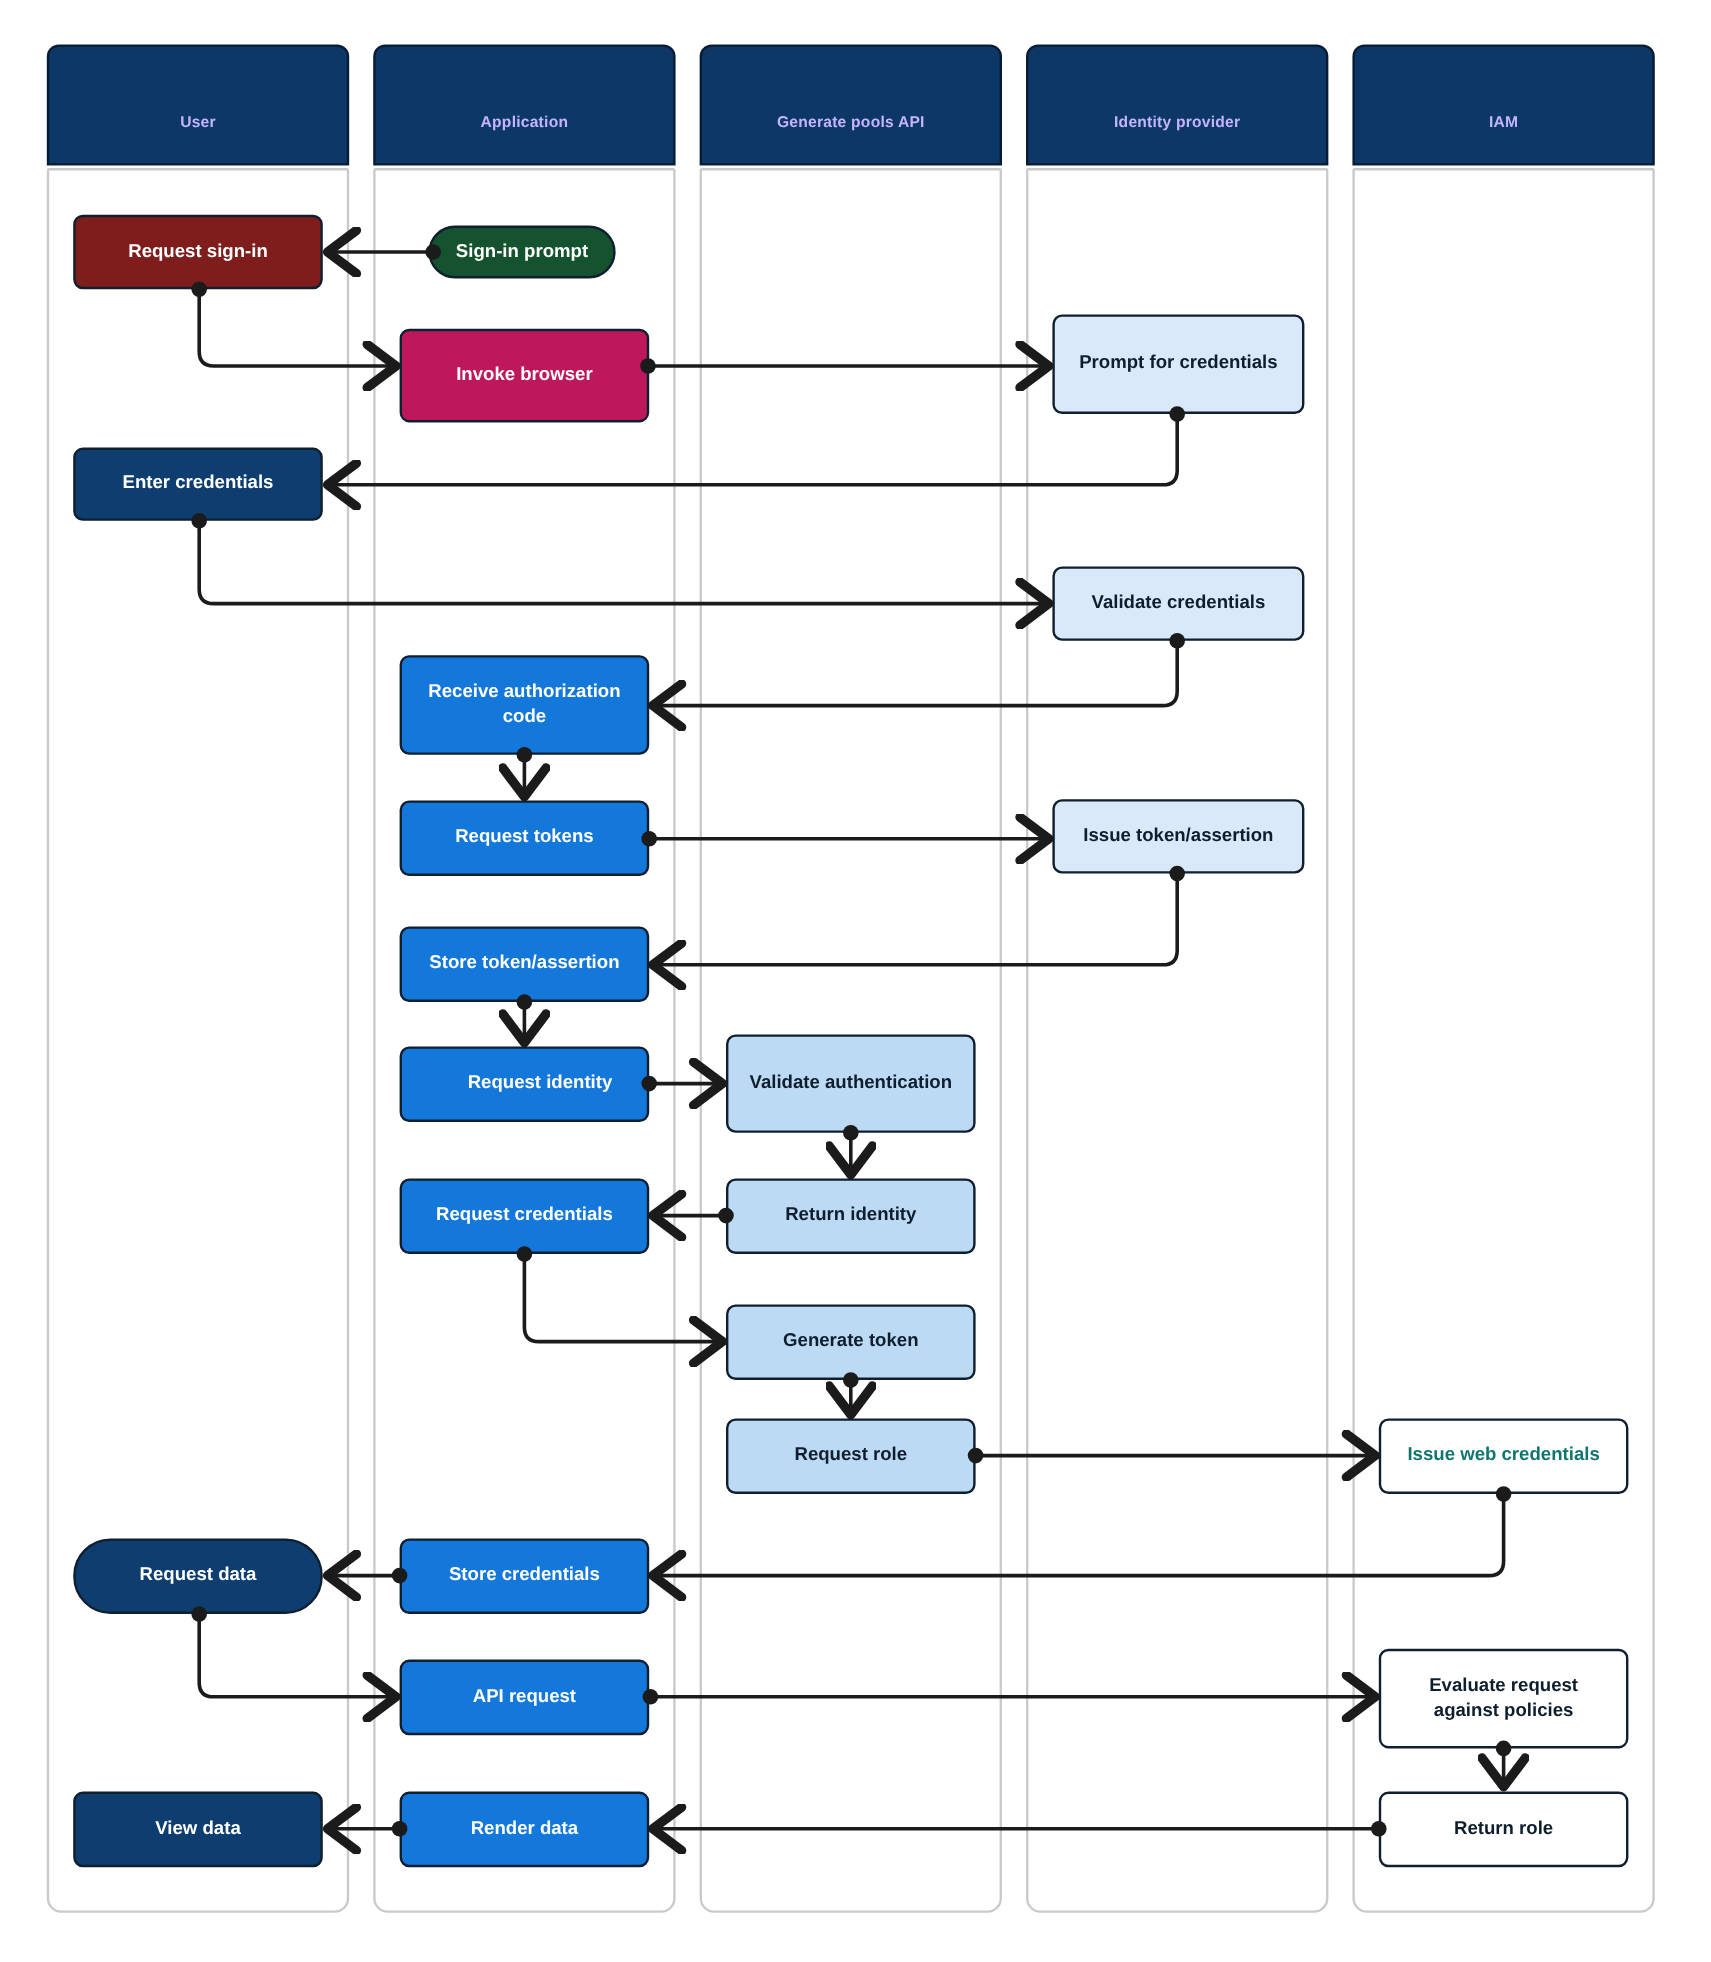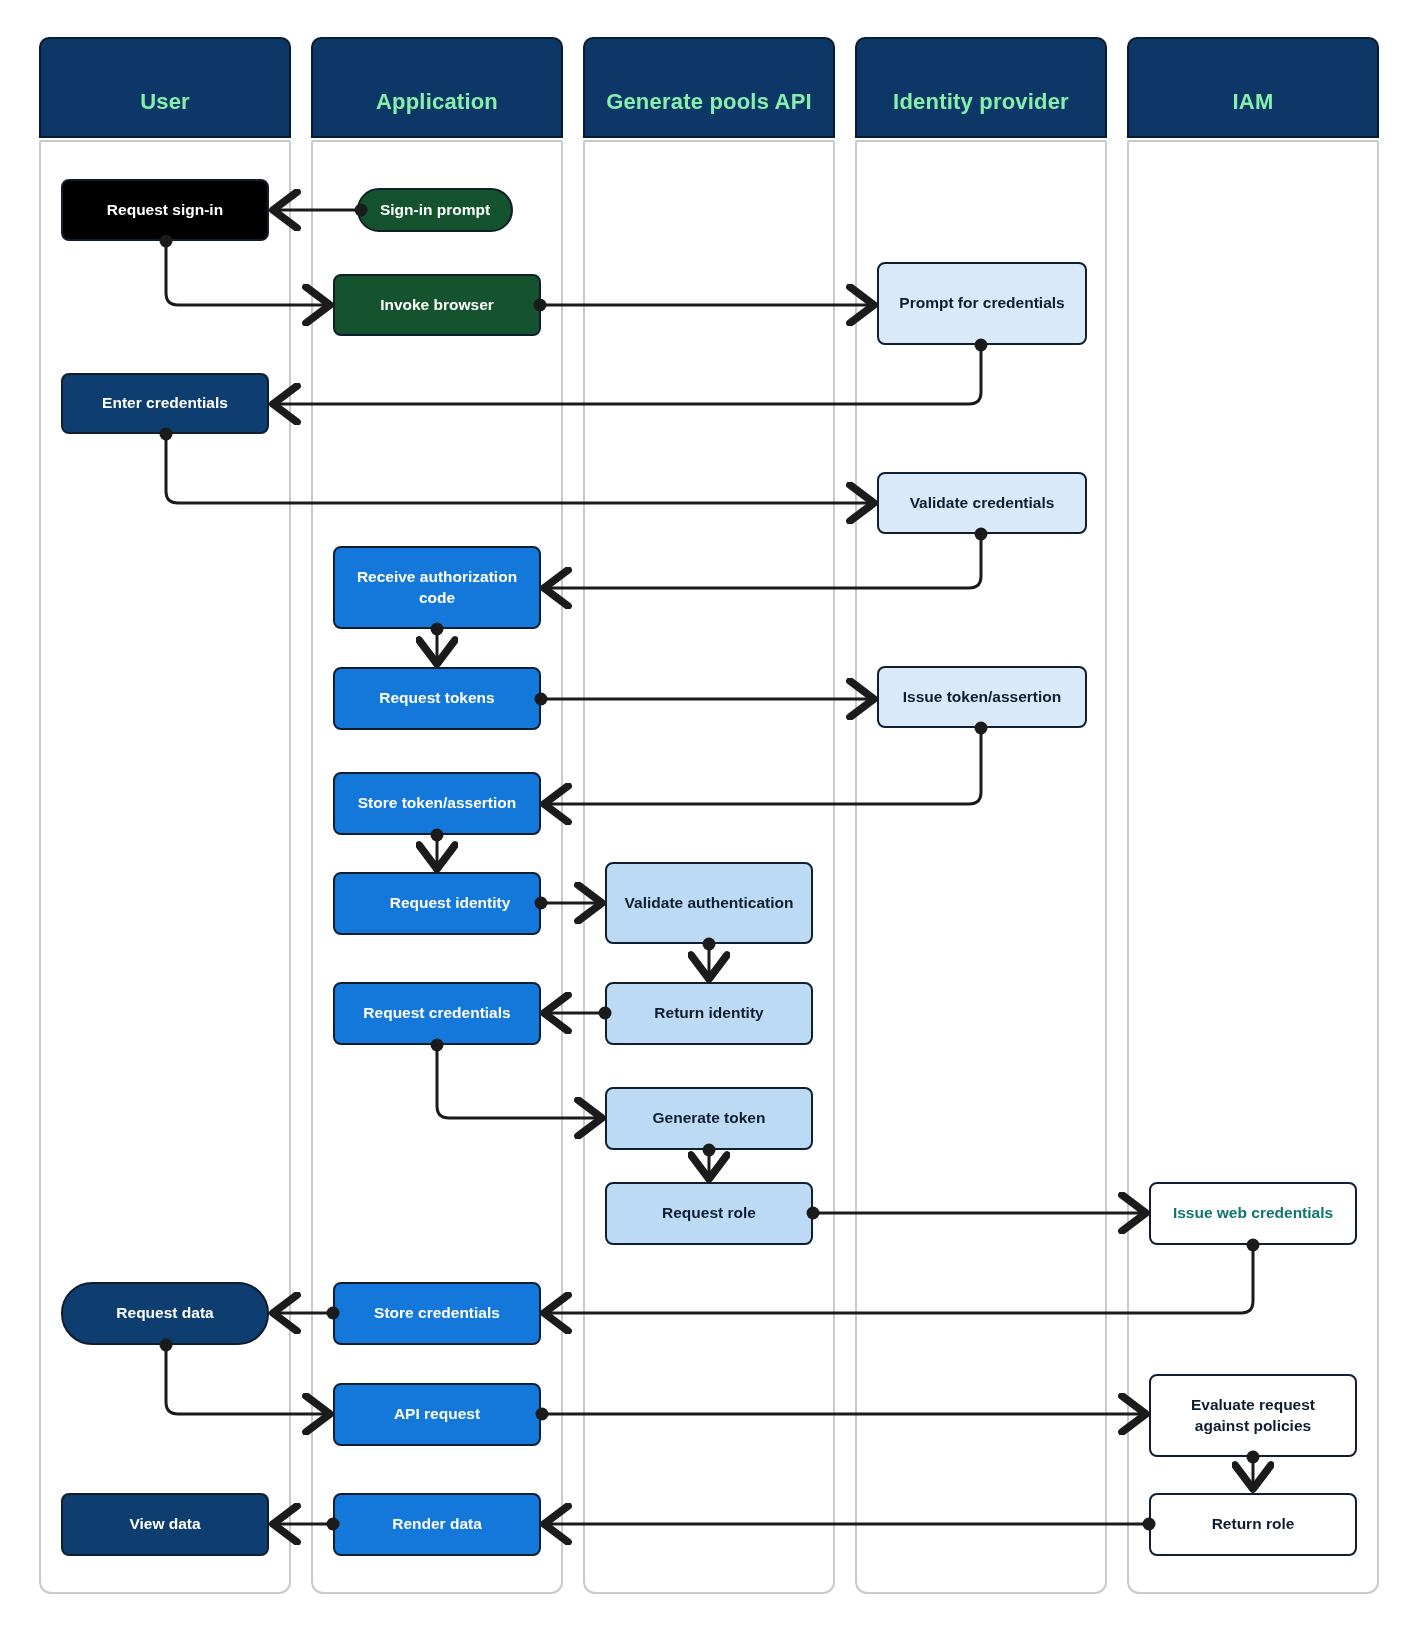--- a/index.html
+++ b/index.html
@@ -10,21 +10,21 @@
   .canvas{position:absolute;inset:0;width:1426px;height:1635px;}
 
   .lane{position:absolute;top:37px;}
   .lane-header{
     position:absolute;left:0;top:0;height:101px;width:100%;
     border-radius:10px 10px 0 0;
     display:flex;align-items:center;justify-content:center;
     box-sizing:border-box;border:2px solid rgba(6,24,44,0.85);
   }
   .lane-header span{
-    color:#86efac;font-weight:bold;font-size:22px;letter-spacing:.2px;margin-top:28px;
+    color:#c4b5fd;font-weight:bold;font-size:13px;letter-spacing:.2px;margin-top:28px;
   }
   .lane-body{
     position:absolute;left:0;top:103px;width:100%;
     box-sizing:border-box;
     background:#ffffff;
     border:2px solid #c9cacc;
     border-radius:2px 2px 12px 12px;
   }
 
   .node{
@@ -71,27 +71,27 @@
         <div class="lane-body" style="height: 1454px; border-color: rgb(201, 202, 204); background: rgb(255, 255, 255);"></div>
       </div>
       <div class="lane" style="left: 1127px; width: 252px; height: 1557px;">
         <div class="lane-header" style="background: rgb(13, 55, 102);">
           <span>IAM</span>
         </div>
         <div class="lane-body" style="height: 1454px; border-color: rgb(201, 202, 204); background: rgb(255, 255, 255);"></div>
       </div>
     </div>
   <div id="nodes-root">
-      <div class="node" style="left: 61px; top: 179px; width: 208px; height: 62px; background: #000000; color: rgb(255, 255, 255); border-color: rgb(16, 31, 48);">
+      <div class="node" style="left: 61px; top: 179px; width: 208px; height: 62px; background: #7f1d1d; color: rgb(255, 255, 255); border-color: rgb(16, 31, 48);">
         <span>Request sign-in</span>
       </div>
       <div class="node pill" style="left: 357px; top: 188px; width: 156px; height: 44px; background: #14532d; color: rgb(255, 255, 255); border-color: rgb(16, 31, 48);">
         <span>Sign-in prompt</span>
       </div>
-      <div class="node" style="left: 333px; top: 274px; width: 208px; height: 62px; background: #14532d; color: rgb(255, 255, 255); border-color: rgb(16, 31, 48);">
+      <div class="node" style="left: 333px; top: 274px; width: 208px; height: 78px; background: #be185d; color: rgb(255, 255, 255); border-color: rgb(16, 31, 48);">
         <span>Invoke browser</span>
       </div>
       <div class="node" style="left: 877px; top: 262px; width: 210px; height: 83px; background: rgb(217, 233, 249); color: rgb(14, 30, 46); border-color: rgb(16, 31, 48);">
         <span>Prompt for credentials</span>
       </div>
       <div class="node" style="left: 61px; top: 373px; width: 208px; height: 61px; background: rgb(14, 62, 111); color: rgb(255, 255, 255); border-color: rgb(16, 31, 48);">
         <span>Enter credentials</span>
       </div>
       <div class="node" style="left: 877px; top: 472px; width: 210px; height: 62px; background: rgb(217, 233, 249); color: rgb(14, 30, 46); border-color: rgb(16, 31, 48);">
         <span>Validate credentials</span>

